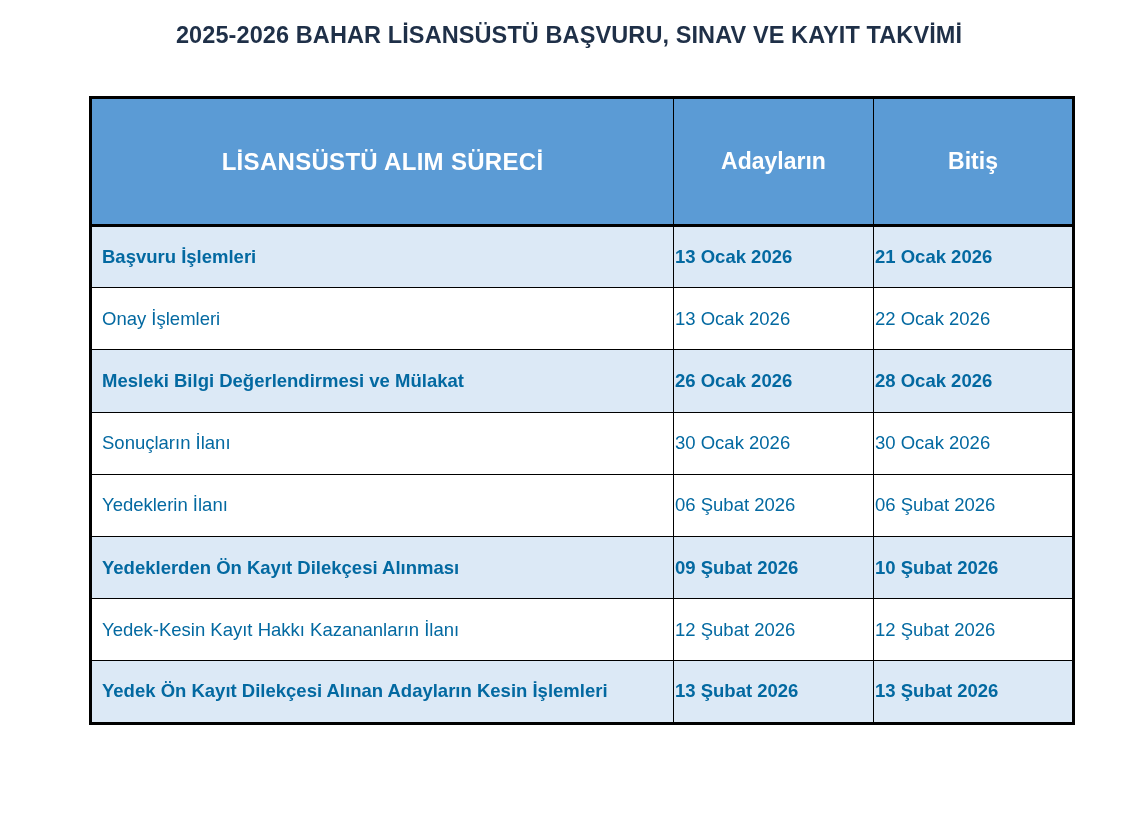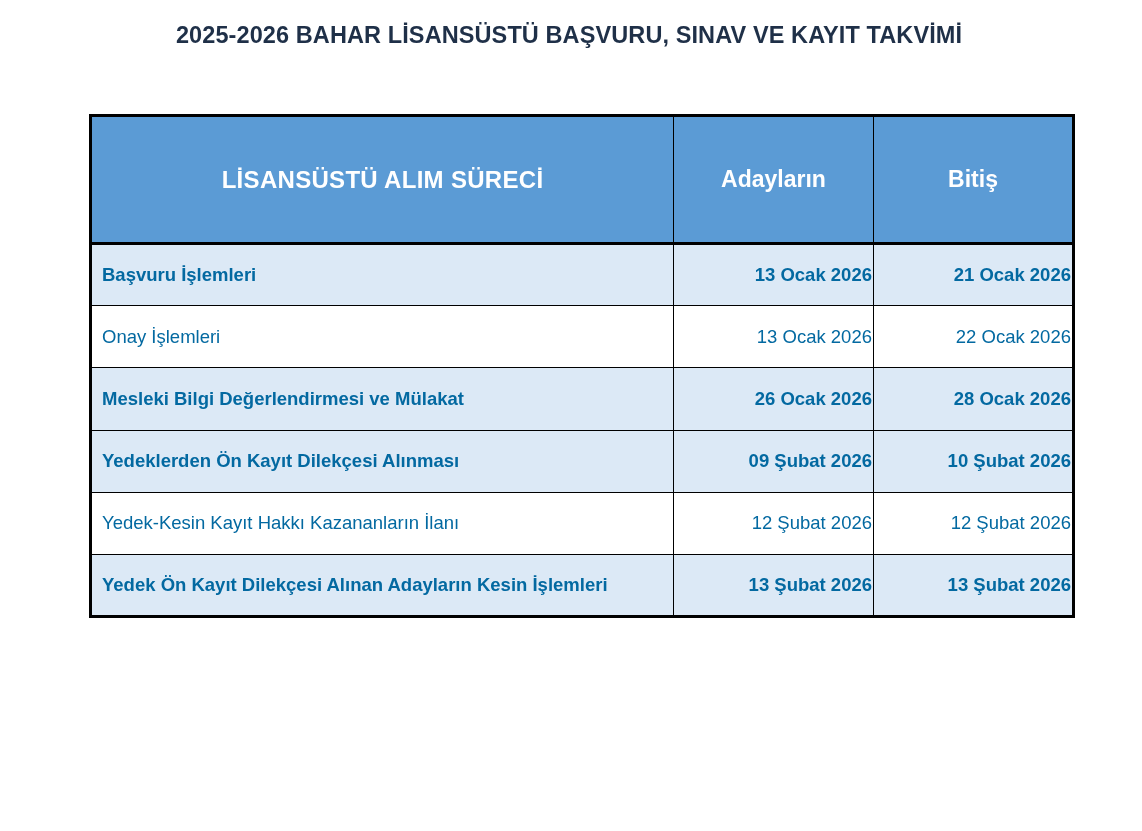--- a/index.html
+++ b/index.html
@@ -30,21 +30,21 @@
     font-size: 23.5px;
     font-weight: bold;
     color: #1f3048;
     letter-spacing: 0.1px;
     white-space: nowrap;
   }
 
   .calendar-table-wrap {
     position: absolute;
     left: 89px;
-    top: 114px;
+    top: 96px;
     width: 1047px;
   }
 
   table.calendar-table {
     border-collapse: collapse;
     table-layout: fixed;
     width: 983px;
     border: 3px solid #000000;
   }
 
@@ -80,21 +80,21 @@
   tbody tr:first-child td { border-top: none; }
   tbody tr td:last-child { border-right: none; }
 
   tbody td.cell-process {
     text-align: left;
     padding-left: 10px;
     padding-right: 8px;
     white-space: nowrap;
   }
   tbody td.cell-date {
-    text-align: right;
+    text-align: left;
     white-space: nowrap;
   }
 
   tbody tr.row-shaded td { background: #dce9f6; font-weight: bold; }
   tbody tr.row-plain  td { background: #ffffff; font-weight: normal; }
 </style>
 </head>
 <body>
 
 <div class="page">
@@ -124,20 +124,30 @@
           <tr class="row-plain">
             <td class="cell-process">Onay İşlemleri</td>
             <td class="cell-date">13 Ocak 2026</td>
             <td class="cell-date">22 Ocak 2026</td>
           </tr>
           <tr class="row-shaded">
             <td class="cell-process">Mesleki Bilgi Değerlendirmesi ve Mülakat</td>
             <td class="cell-date">26 Ocak 2026</td>
             <td class="cell-date">28 Ocak 2026</td>
           </tr>
+          <tr class="row-plain">
+            <td class="cell-process">Sonuçların İlanı</td>
+            <td class="cell-date">30 Ocak 2026</td>
+            <td class="cell-date">30 Ocak 2026</td>
+          </tr>
+          <tr class="row-plain">
+            <td class="cell-process">Yedeklerin İlanı</td>
+            <td class="cell-date">06 Şubat 2026</td>
+            <td class="cell-date">06 Şubat 2026</td>
+          </tr>
           <tr class="row-shaded">
             <td class="cell-process">Yedeklerden Ön Kayıt Dilekçesi Alınması</td>
             <td class="cell-date">09 Şubat 2026</td>
             <td class="cell-date">10 Şubat 2026</td>
           </tr>
           <tr class="row-plain">
             <td class="cell-process">Yedek-Kesin Kayıt Hakkı Kazananların İlanı</td>
             <td class="cell-date">12 Şubat 2026</td>
             <td class="cell-date">12 Şubat 2026</td>
           </tr>

